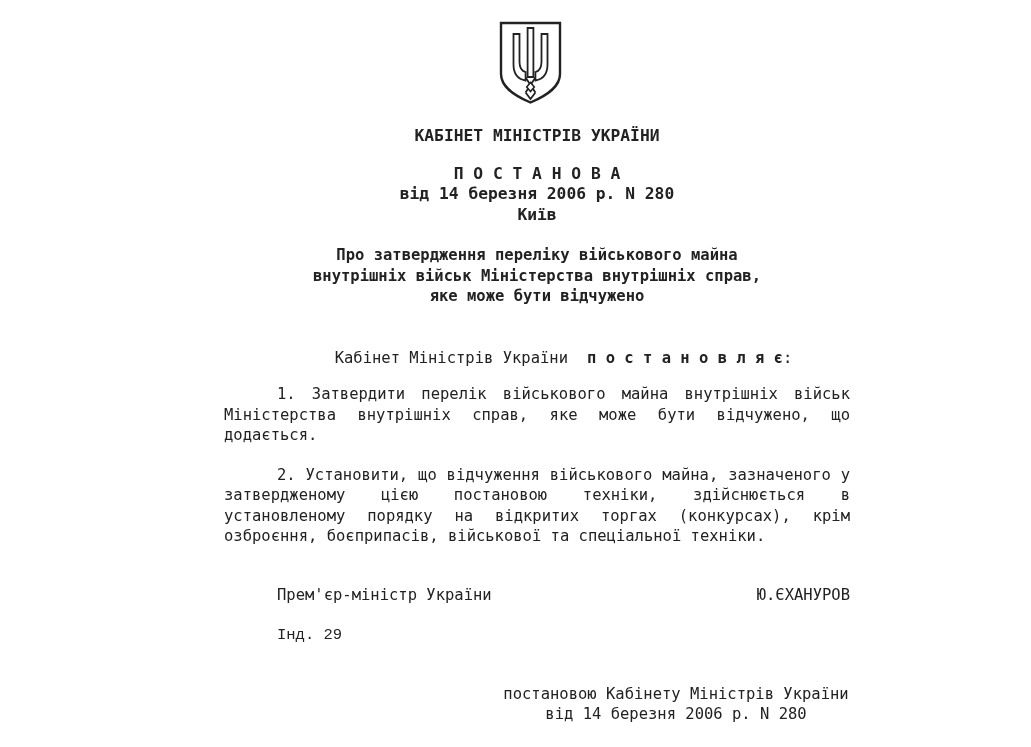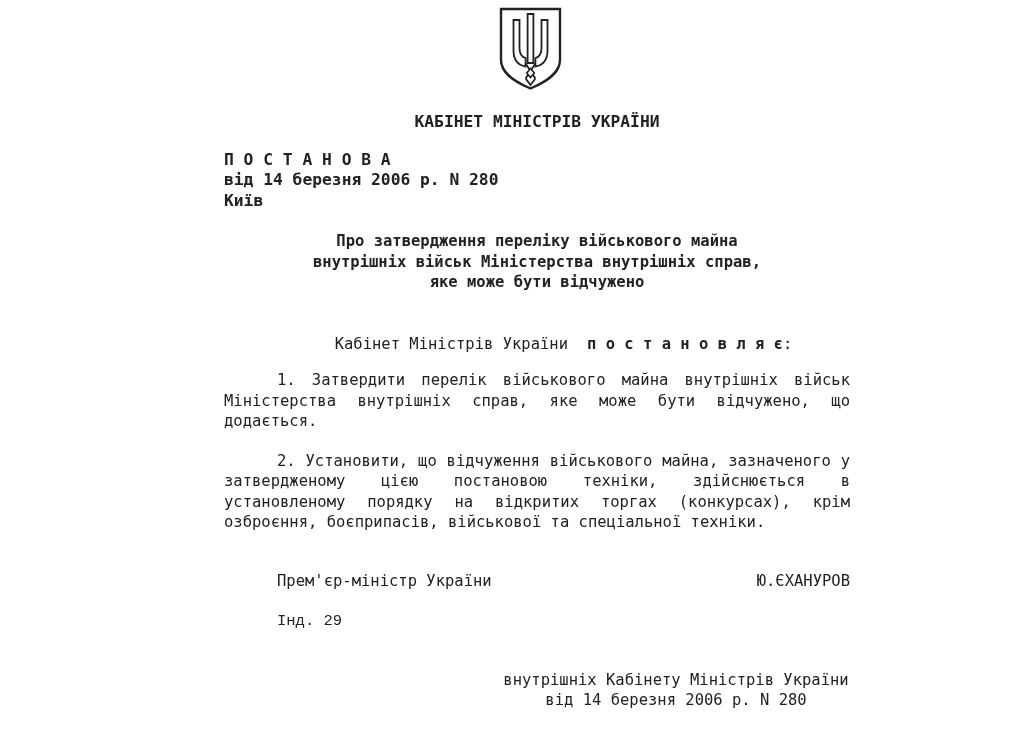--- a/index.html
+++ b/index.html
@@ -4,25 +4,25 @@
 <style>
   html,body{margin:0;padding:0;}
   body{
     width:1031px;height:747px;background:#ffffff;color:#222222;
     font-family:"DejaVu Sans Mono","Liberation Mono",monospace;
     overflow:hidden;
   }
   .content{
     margin-left:224px;width:626px;
     font-size:15.5px;line-height:20.5px;
-    padding-top:7px;
+    padding-top:21px;
   }
   .emblem-wrap{width:63px;height:84px;margin:0 auto;position:relative;left:-7px;}
   .issuer{margin-top:21px;text-align:center;font-weight:bold;font-size:16.3px;}
-  .doc-head{margin-top:17px;text-align:left;font-weight:bold;font-size:16.3px;}
+  .doc-head{margin-top:17px;text-align:center;font-weight:bold;font-size:16.3px;}
   .doc-title{margin-top:20px;font-weight:bold;}
   .opening{margin-top:41px;padding-left:53px;white-space:pre;text-align:center;}
   .opening .keyword{font-weight:bold;margin-left:19px;}
   .para1{margin-top:16px;}
   .para2{margin-top:19px;}
   .jline{text-align:justify;text-align-last:justify;}
   .jline.last{text-align-last:left;}
   .jline.first{text-indent:53px;}
   .cline{text-align:center;}
   .sig-row{margin-top:38px;display:flex;justify-content:space-between;padding-left:53px;}
@@ -78,17 +78,17 @@
     </div>
 
   <div class="sig-row">
     <span>Прем'єр-міністр України</span>
     <span>Ю.ЄХАНУРОВ</span>
   </div>
 
   <div class="ind">Інд. 29</div>
 
   <div class="approved">
-    <div>внутрішніх Кабінету Міністрів України</div>
+    <div>постановою Кабінету Міністрів України</div>
     <div>від 14 березня 2006 р. N 280</div>
   </div>
 
 </div>
 
 </body></html>

